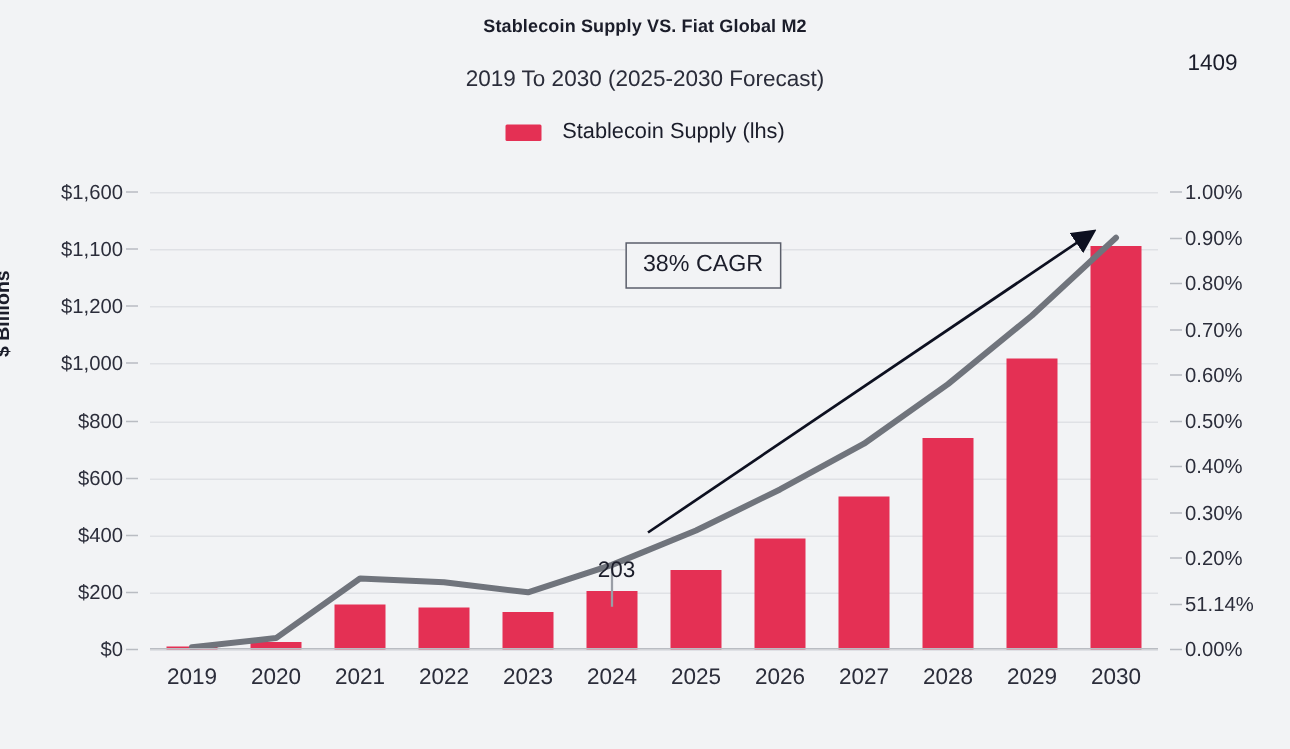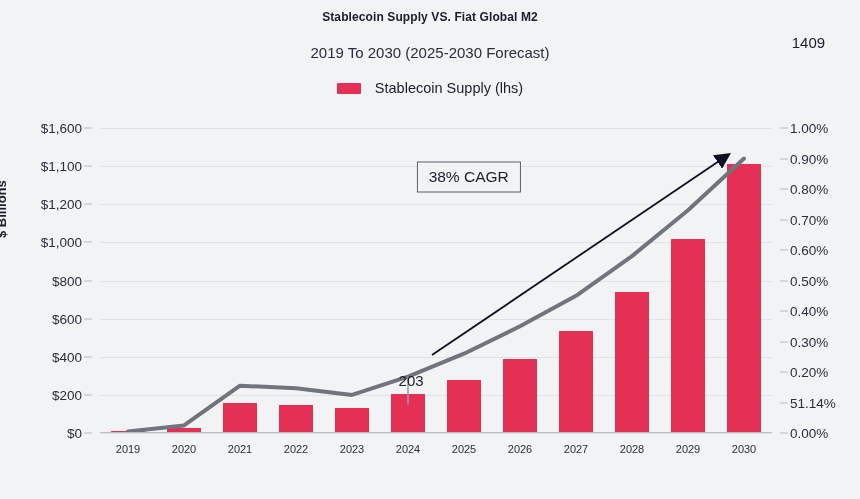--- a/index.html
+++ b/index.html
@@ -72,21 +72,21 @@
   .bars{position:absolute;inset:0;}
   .bar{
     position:absolute;bottom:0;
     background:#e43054;
   }
 
   .xlabels{
     position:absolute;left:100px;top:443px;width:672px;height:26px;
   }
   .xlabel{
-    position:absolute;top:0;font-size:11px;color:#2b2d3a;
+    position:absolute;top:0;font-size:15px;color:#2b2d3a;
     text-align:center;transform:translateX(-50%);white-space:nowrap;
   }
 
   .overlay{position:absolute;inset:0;pointer-events:none;}
 
   .dlabel{
     position:absolute;font-size:15px;color:#1b1d2a;white-space:nowrap;
     transform:translate(-50%,-50%);
   }
 

